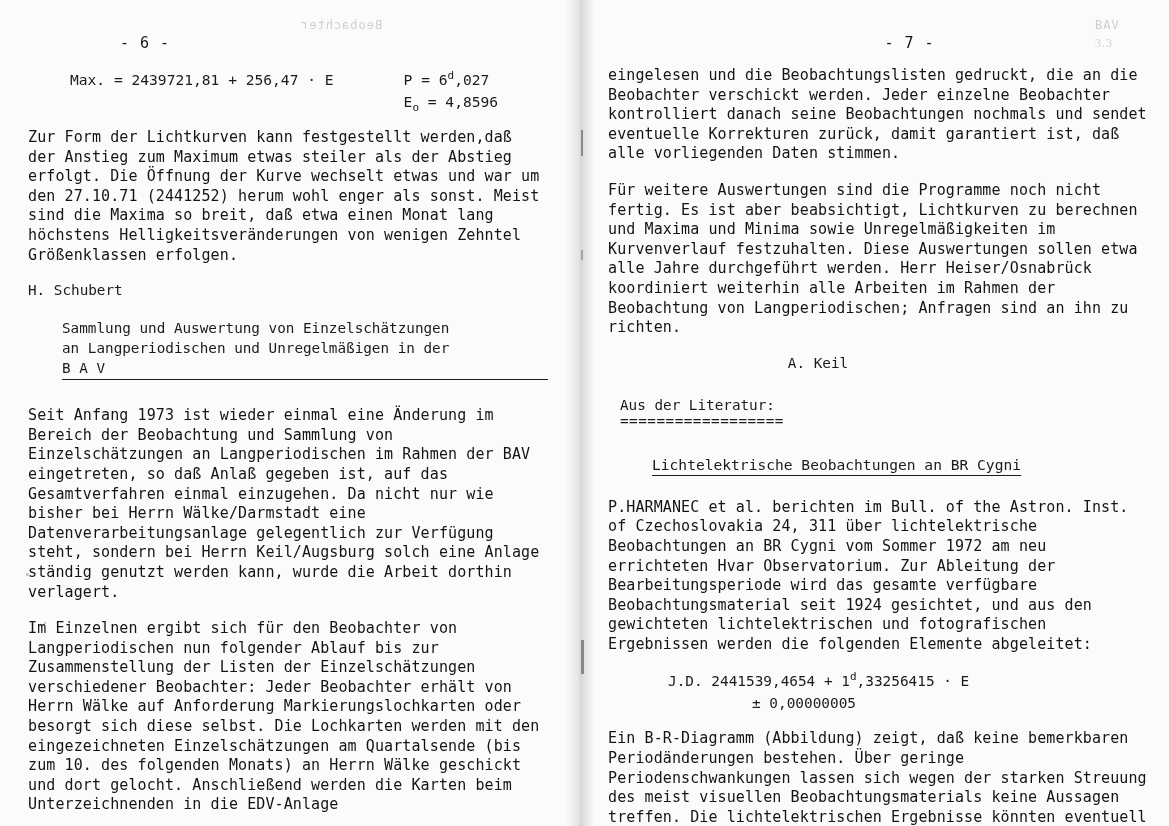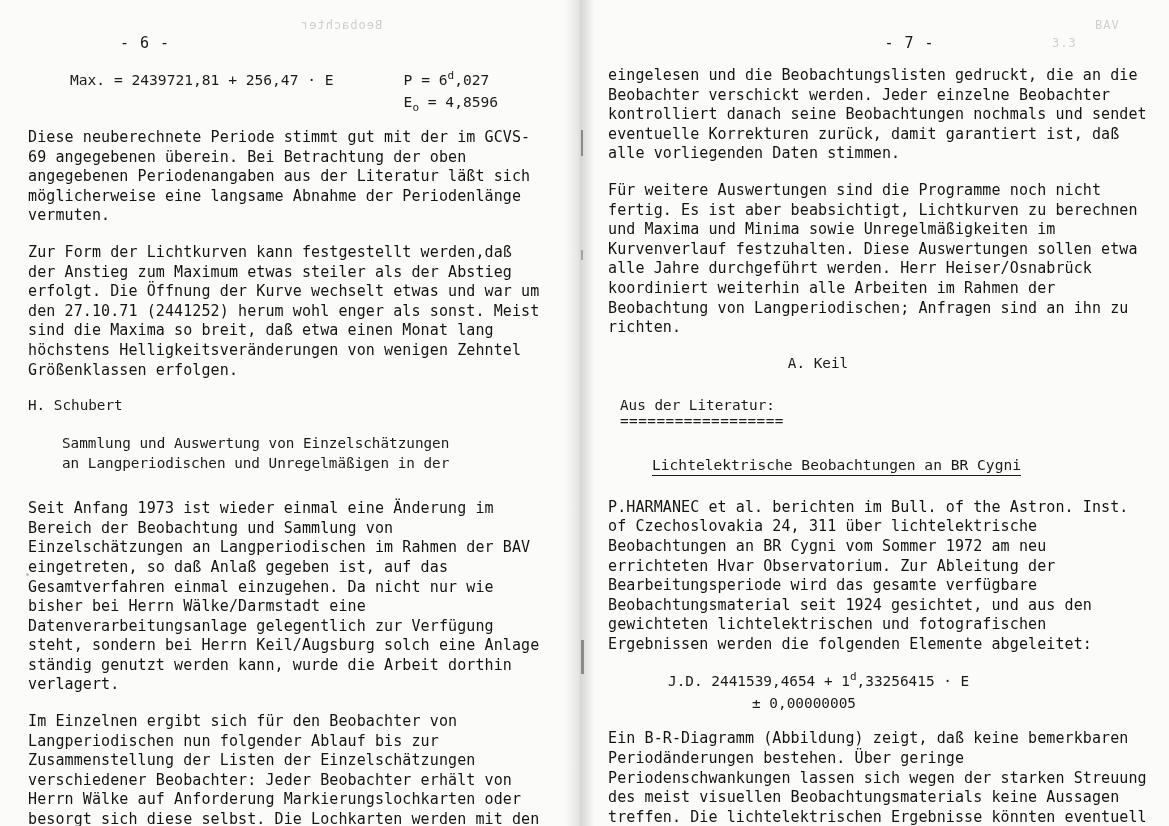--- a/index.html
+++ b/index.html
@@ -146,21 +146,21 @@
 
   .ghost {
     position: absolute;
     color: #cfcfcf;
     font-size: 12px;
     letter-spacing: 1px;
     user-select: none;
   }
   .ghost-top { top: 18px; left: 300px; transform: scaleX(-1); }
   .ghost-right1 { top: 18px; left: 1095px; }
-  .ghost-right2 { top: 36px; left: 1052px; }
+  .ghost-right2 { top: 36px; left: 1095px; font-family: Liberation Serif, serif; }
   .speck {
     position: absolute;
     background: #bdbdbd;
     border-radius: 50%;
   }
 </style>
 </head>
 <body>
 
 <div class="scan">
@@ -180,28 +180,28 @@
         <div class="formula-side">
           <div>
             <span>P = 6</span><span class="sup">d</span><span>,027</span>
           </div>
           <div>
             <span>E</span><span class="sub">o</span><span> = 4,8596</span>
           </div>
         </div>
       </div>
 
-      <p class="para">Diese neuberechnete Periode stimmt gut mit der im GCVS-69 angegebenen überein. Bei Betrachtung der oben angegebenen Periodenangaben aus der Literatur läßt sich möglicherweise eine langsame Abnahme der Periodenlänge vermuten.</p>
       <p class="para">Zur Form der Lichtkurven kann festgestellt werden,daß der Anstieg zum Maximum etwas steiler als der Abstieg erfolgt. Die Öffnung der Kurve wechselt etwas und war um den 27.10.71 (2441252) herum wohl enger als sonst. Meist sind die Maxima so breit, daß etwa einen Monat lang höchstens Helligkeitsveränderungen von wenigen Zehntel Größenklassen erfolgen.</p>
 
       <div class="signature">H. Schubert</div>
 
       <div class="section-title">
         <span class="ln">Sammlung und Auswertung von Einzelschätzungen</span>
         <span class="ln">an Langperiodischen und Unregelmäßigen in der</span>
+        <span class="ln underline-bav">B A V</span>
       </div>
 
       <div style="height:18px"></div>
 
       <p class="para">Seit Anfang 1973 ist wieder einmal eine Änderung im Bereich der Beobachtung und Sammlung von Einzelschätzungen an Langperiodischen im Rahmen der BAV eingetreten, so daß Anlaß gegeben ist, auf das Gesamtverfahren einmal einzugehen. Da nicht nur wie bisher bei Herrn Wälke/Darmstadt eine Datenverarbeitungsanlage gelegentlich zur Verfügung steht, sondern bei Herrn Keil/Augsburg solch eine Anlage ständig genutzt werden kann, wurde die Arbeit dorthin verlagert.</p>
       <p class="para tight">Im Einzelnen ergibt sich für den Beobachter von Langperiodischen nun folgender Ablauf bis zur Zusammenstellung der Listen der Einzelschätzungen verschiedener Beobachter: Jeder Beobachter erhält von Herrn Wälke auf Anforderung Markierungslochkarten oder besorgt sich diese selbst. Die Lochkarten werden mit den eingezeichneten Einzelschätzungen am Quartalsende (bis zum 10. des folgenden Monats) an Herrn Wälke geschickt und dort gelocht. Anschließend werden die Karten beim Unterzeichnenden in die EDV-Anlage</p>
 
     </div>
   </div>
 

